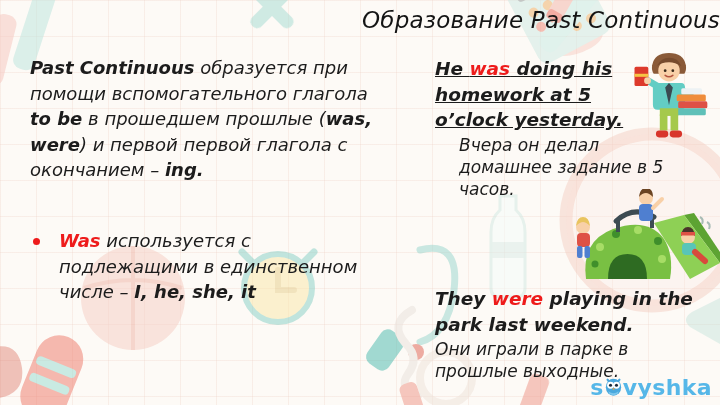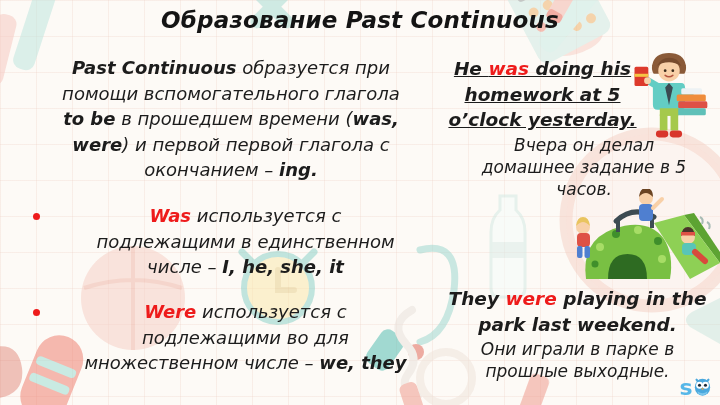--- a/index.html
+++ b/index.html
@@ -8,28 +8,28 @@
     background-color:#fdfaf6;
     background-image:
       linear-gradient(rgba(240,214,204,0.35) 1px, transparent 1px),
       linear-gradient(90deg, rgba(240,214,204,0.35) 1px, transparent 1px);
     background-size:36px 36px;
     font-family:"DejaVu Sans", sans-serif;
     font-style:italic;
     color:#1c1c1c;
   }
   .abs{position:absolute;}
-  .pre{white-space:pre-wrap;text-align:center;}
+  .pre{white-space:pre-wrap;}
   .b{font-weight:bold;}
   .title{
-    left:0;right:0;top:7px;text-align:center;
-    font-size:23px;font-weight:bold;letter-spacing:0.2px;color:#141414;
+    left:0;right:0;top:7px;text-align:right;
+    font-size:23px;font-weight:normal;letter-spacing:0.2px;color:#141414;
   }
   .para{left:30px;top:55px;width:402px;font-size:18px;line-height:25.5px;}
-  .bullet{left:30px;width:402px;display:flex;font-size:18px;line-height:25.5px;}
+  .bullet{left:30px;width:402px;display:flex;font-size:18px;line-height:25.5px;margin-top:25px;}
   .bullet .dot{flex:0 0 auto;width:7px;height:7px;border-radius:50%;margin:10px 19px 0 3px;}
   .bullet .btxt{flex:1;}
   .ex-en{left:435px;width:285px;font-size:18.5px;line-height:25.5px;font-weight:bold;}
   .ex-ru{left:435px;width:285px;font-size:17px;line-height:22px;}
   #ex1-en{top:56px;width:215px;text-decoration:underline;}
   #ex1-ru{top:134px;width:250px;margin-left:24px;}
   #ex2-en{top:286px;}
   #ex2-ru{top:338px;}
   #bullet1{top:203px;}
   #bullet2{top:299px;}
@@ -133,37 +133,31 @@
         </g>
 
       <path d="M720 298 l-28 14 q-11 7 -2 15 l30 17 z" fill="#bfe2da" opacity="0.8"></path>
     </g>
   </svg>
 
   <div class="abs title">Образование Past Continuous</div>
 
   <div class="abs para pre"><span class="b">Past Continuous</span><span> образуется при
 помощи вспомогательного глагола
-</span><span class="b">to be</span><span> в прошедшем времени (</span><span class="b">was,
+</span><span class="b">to be</span><span> в прошедшем прошлые (</span><span class="b">was,
 were</span><span>) и первой первой глагола с
 окончанием – </span><span class="b">ing.</span></div>
 
   <div id="bullet1" class="abs bullet">
     <span class="dot" style="background: rgb(238, 27, 27);"></span>
     <span class="btxt pre"><span class="b" style="color: rgb(238, 27, 27);">Was</span><span> используется с
 подлежащими в единственном
 числе – </span><span class="b">I, he, she, it</span></span>
   </div>
 
-  <div id="bullet2" class="abs bullet">
-    <span class="dot" style="background: rgb(238, 27, 27);"></span>
-    <span class="btxt pre"><span class="b" style="color: rgb(238, 27, 27);">Were</span><span> используется с
-подлежащими во для
-множественном числе – </span><span class="b">we, they</span></span>
-  </div>
 
   <div id="ex1-en" class="abs ex-en pre"><span class="b">He </span><span class="b" style="color: rgb(238, 27, 27);">was</span><span class="b"> doing his
 homework at 5
 o’clock yesterday.</span></div>
   <div id="ex1-ru" class="abs ex-ru pre">Вчера он делал
 домашнее задание в 5
 часов.</div>
 
   <div id="ex2-ru" class="abs ex-ru pre">Они играли в парке в
 прошлые выходные.</div>
@@ -233,15 +227,16 @@
         <ellipse cx="10" cy="12" rx="9" ry="10" fill="#4aa8dd"></ellipse>
         <path d="M3 3 l3.5 3.5 M17 3 l-3.5 3.5" stroke="#4aa8dd" stroke-width="2.5" stroke-linecap="round"></path>
         <circle cx="6.5" cy="9.5" r="4" fill="#fff"></circle>
         <circle cx="13.5" cy="9.5" r="4" fill="#fff"></circle>
         <circle cx="6.5" cy="9.5" r="1.8" fill="#1d2b3a"></circle>
         <circle cx="13.5" cy="9.5" r="1.8" fill="#1d2b3a"></circle>
         <path d="M8.3 13 l1.7 2.4 1.7 -2.4 z" fill="#f2a33c"></path>
         <path d="M4 16.5 q6 5 12 0 l-1 3 q-5 3.5 -10 0 z" fill="#7cc6ec"></path>
       </svg>
     </span>
+    <span>vyshka</span>
   </div>
 
 </div>
 
 </body></html>

